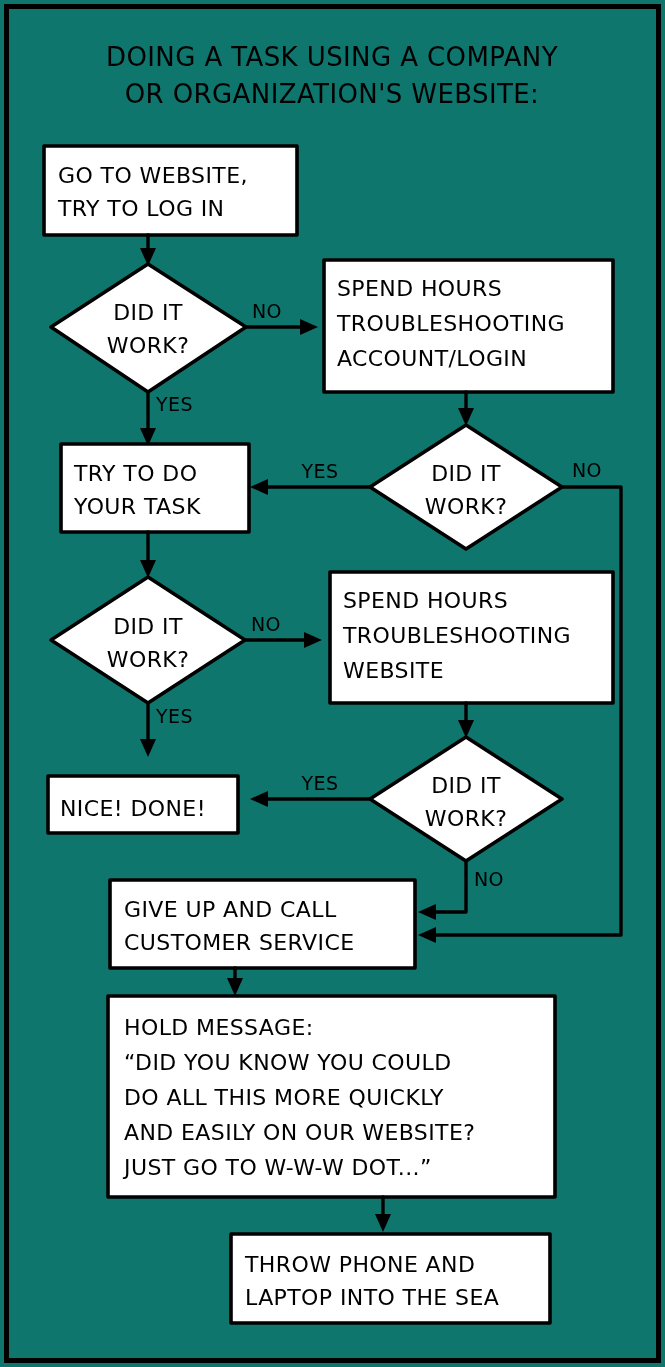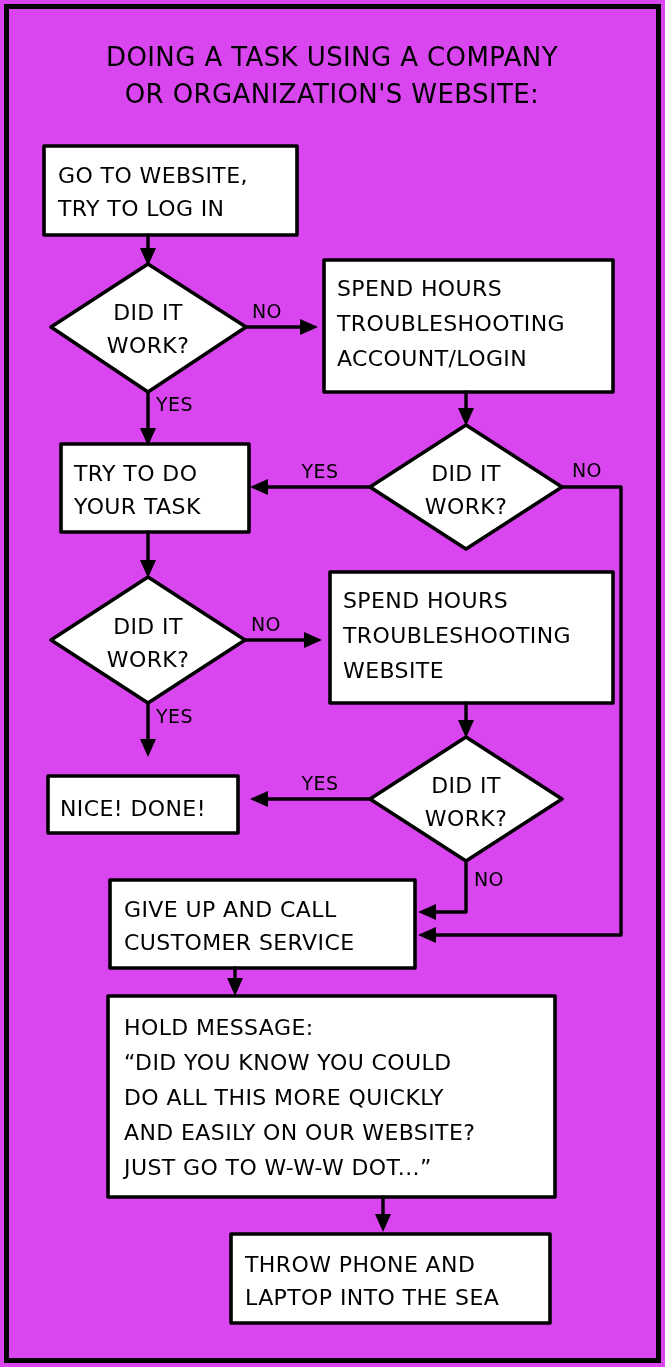--- a/index.html
+++ b/index.html
@@ -8,21 +8,21 @@
     padding: 0;
     background: #ffffff;
   }
   body {
     font-family: "DejaVu Sans", sans-serif;
   }
   #comic-panel {
     position: relative;
     width: 665px;
     height: 1367px;
-    background: #d946ef;
+    background: #0f766e;
     overflow: hidden;
   }
   #flowchart-svg {
     display: block;
     width: 665px;
     height: 1367px;
   }
   .node-text, .edge-label, .comic-title {
     font-family: "DejaVu Sans", sans-serif;
     fill: #000000;

